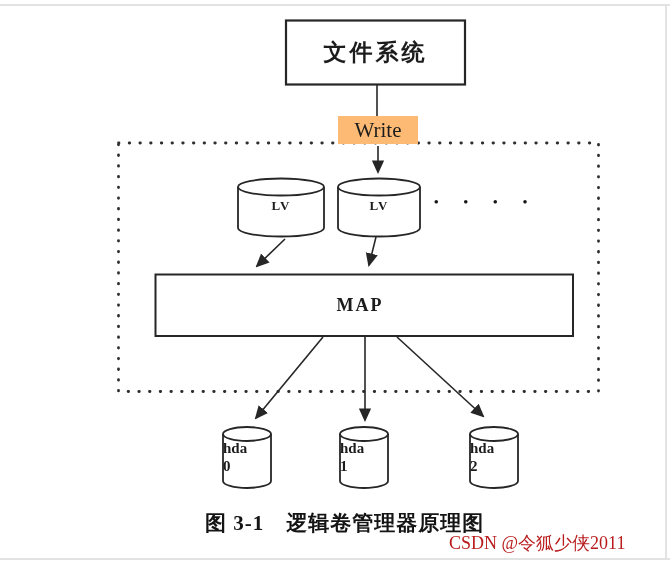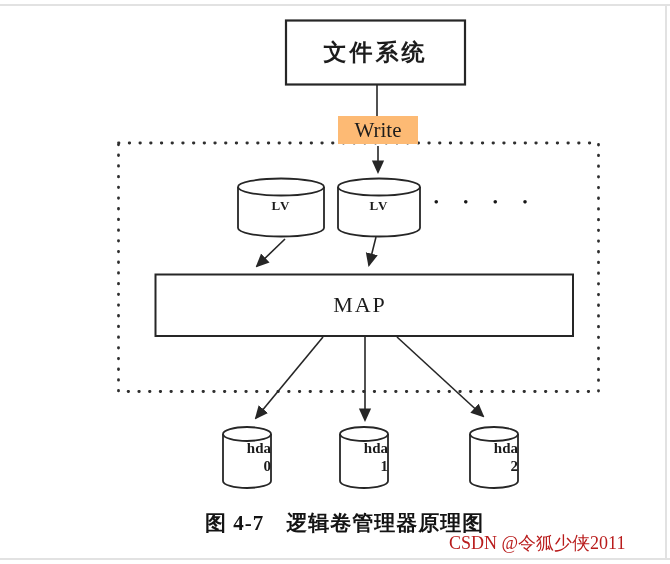--- a/index.html
+++ b/index.html
@@ -37,24 +37,24 @@
   .lv-label.left  { left: 259px; }
   .lv-label.right { left: 357px; }
   .ellipsis-label {
     left: 434px; top: 194px; width: 120px;
     font-size: 13px; font-weight: bold; letter-spacing: 25px;
     color: #171717; white-space: nowrap;
   }
   .map-label {
     left: 155px; top: 274px; width: 410px; height: 62px;
     display: flex; align-items: center; justify-content: center;
-    font-size: 22px; font-weight: normal; letter-spacing: 2px;
+    font-size: 18px; font-weight: bold; letter-spacing: 2px;
   }
   .hda-label {
-    top: 439px; width: 48px; text-align: right;
+    top: 439px; width: 48px; text-align: left;
     font-size: 15px; font-weight: bold; line-height: 18px;
   }
   .hda-label span { display: block; }
   .hda-label.d0 { left: 223px; }
   .hda-label.d1 { left: 340px; }
   .hda-label.d2 { left: 470px; }
   .caption {
     left: 205px; top: 509px;
     font-size: 21px; font-weight: bold; letter-spacing: 1px;
     color: #141414; white-space: nowrap;
@@ -139,17 +139,17 @@
   <div class="lbl hda-label d1">
     <span>hda</span>
     <span>1</span>
   </div>
 
   <div class="lbl hda-label d2">
     <span>hda</span>
     <span>2</span>
   </div>
 
-  <div class="lbl caption">图 4-7　逻辑卷管理器原理图</div>
+  <div class="lbl caption">图 3-1　逻辑卷管理器原理图</div>
 
   <div class="lbl watermark">CSDN @令狐少侠2011</div>
 
 </div>
 
 </body></html>

